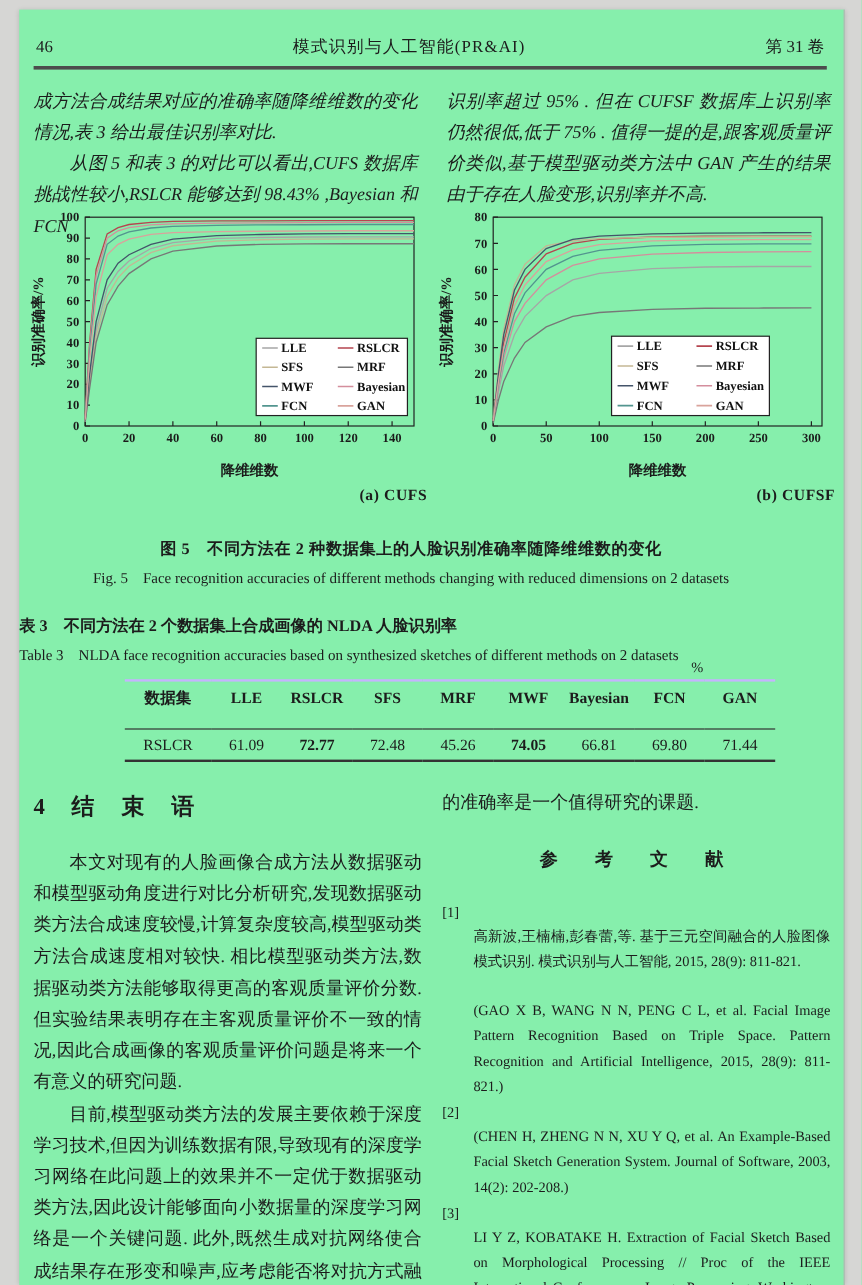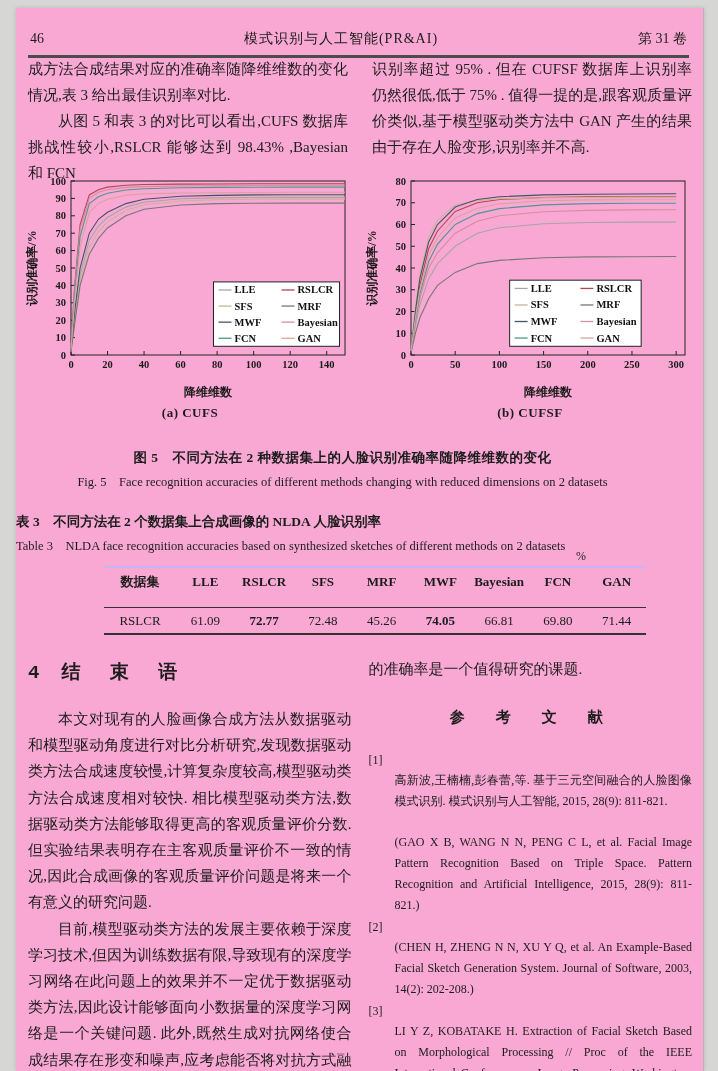--- a/index.html
+++ b/index.html
@@ -1,57 +1,57 @@
 <!DOCTYPE html>
 <html><head>
 <meta charset="utf-8">
 <style>
   * { margin:0; padding:0; box-sizing:border-box; }
   html,body { width:718px; height:1071px; }
   body { background:#d6d6d4; font-family:"Liberation Serif","DejaVu Serif",serif; color:#1c1c1c; overflow:hidden; position:relative; }
-  .page { position:absolute; left:16px; top:8px; width:688px; height:1063px; background:#f9a8d4; overflow:hidden; border-right:1px solid #b5b5b3; box-shadow:0 0 4px rgba(0,0,0,.15); }
+  .page { position:absolute; left:16px; top:8px; width:688px; height:1063px; background:#86efac; overflow:hidden; border-right:1px solid #b5b5b3; box-shadow:0 0 4px rgba(0,0,0,.15); }
 
   
   .header { position:absolute; top:22px; left:14px; right:16px; display:flex; justify-content:space-between; align-items:baseline; font-size:14px; }
   .header .jtitle { letter-spacing:1px; }
   .header-rule { position:absolute; top:47px; left:12px; right:14px; height:2.5px; background:#4c4c4c; }
 
   
-  .toprow { position:absolute; top:48px; left:12px; width:664px; display:flex; gap:24px; }
+  .toprow { position:absolute; top:64px; left:12px; width:664px; display:flex; gap:24px;font-style:italic; }
   .col { width:324px; font-size:15px; line-height:26px; text-align:justify; }
   .col p.indent { text-indent:2em; }
 
   
   .figrow { position:absolute; top:163px; left:8px; width:672px; display:flex; justify-content:space-between; }
   .chartbox { width:332px; }
   .chartbox svg { display:block; }
   svg text.tick { font:600 10.5px "Liberation Serif",serif; fill:#1a1a1a; }
   svg text.axlabel { font:600 12px "Liberation Serif",serif; fill:#1a1a1a; }
   svg text.legtext { font:600 10.5px "Liberation Serif",serif; fill:#111; }
-  .subcap { text-align:center; font-size:13px; font-weight:600; margin-top:2px; letter-spacing:.5px; }
+  .subcap { text-align:right; font-size:13px; font-weight:600; margin-top:2px; letter-spacing:.5px; }
   .figcaps { position:absolute; top:441px; left:0; width:653px; text-align:center; }
   .figcaps .cn { font-size:13.5px; font-weight:bold; letter-spacing:.5px; }
   .figcaps .en { font-size:12.5px; margin-top:7px; }
 
   
   .tabcaps { position:absolute; top:505px; left:0; width:688px; text-align:left; }
   .tabcaps .cn { font-size:13.5px; font-weight:bold; }
   .tabcaps .en { font-size:12.5px; margin-top:7px; }
   .unit { position:absolute; top:541px; left:0; width:688px; text-align:right; padding-right:118px; font-size:12px; }
   .tablewrap { position:absolute; top:558px; left:88px; width:542px; }
   table.datatable { width:100%; border-collapse:collapse; font-size:13px; table-layout:fixed; }
   table.datatable thead th { border-top:2px solid #c4b5fd; border-bottom:1.2px solid #333; font-weight:bold; padding:5px 0 16px; }
   table.datatable td { padding:5px 0 4px; text-align:center; }
   table.datatable tbody tr:last-child td { border-bottom:2px solid #333; }
   table.datatable .b { font-weight:bold; }
   table.datatable th:first-child { width:72px; }
 
   
   .bottomrow { position:absolute; top:648px; left:12px; width:664px; display:flex; gap:17px; }
-  .sec-heading { font-size:19px; font-weight:bold; margin:4px 0 20px; font-family:Liberation Mono, monospace; }
+  .sec-heading { font-size:19px; font-weight:bold; margin:4px 0 20px; font-family:Liberation Serif, serif; }
   .sec-heading .num { margin-right:22px; }
   .sec-heading .txt { letter-spacing:9px; }
   .concl p { text-indent:2em; font-size:15px; line-height:26.2px; text-align:justify; }
   .lead { font-size:15px; line-height:26px; text-align:justify; }
   .ref-heading { text-align:center; font-size:15px; font-weight:bold; letter-spacing:8px; margin:22px 0 20px; }
   .refs { font-size:12px; line-height:21px; }
   .ref { display:flex; margin-bottom:1px; }
   .ref .marker { width:26px; flex:none; }
   .ref .body { flex:1; text-align:justify; }
   .ref .body div { margin-bottom:0;margin-top:20px; }

